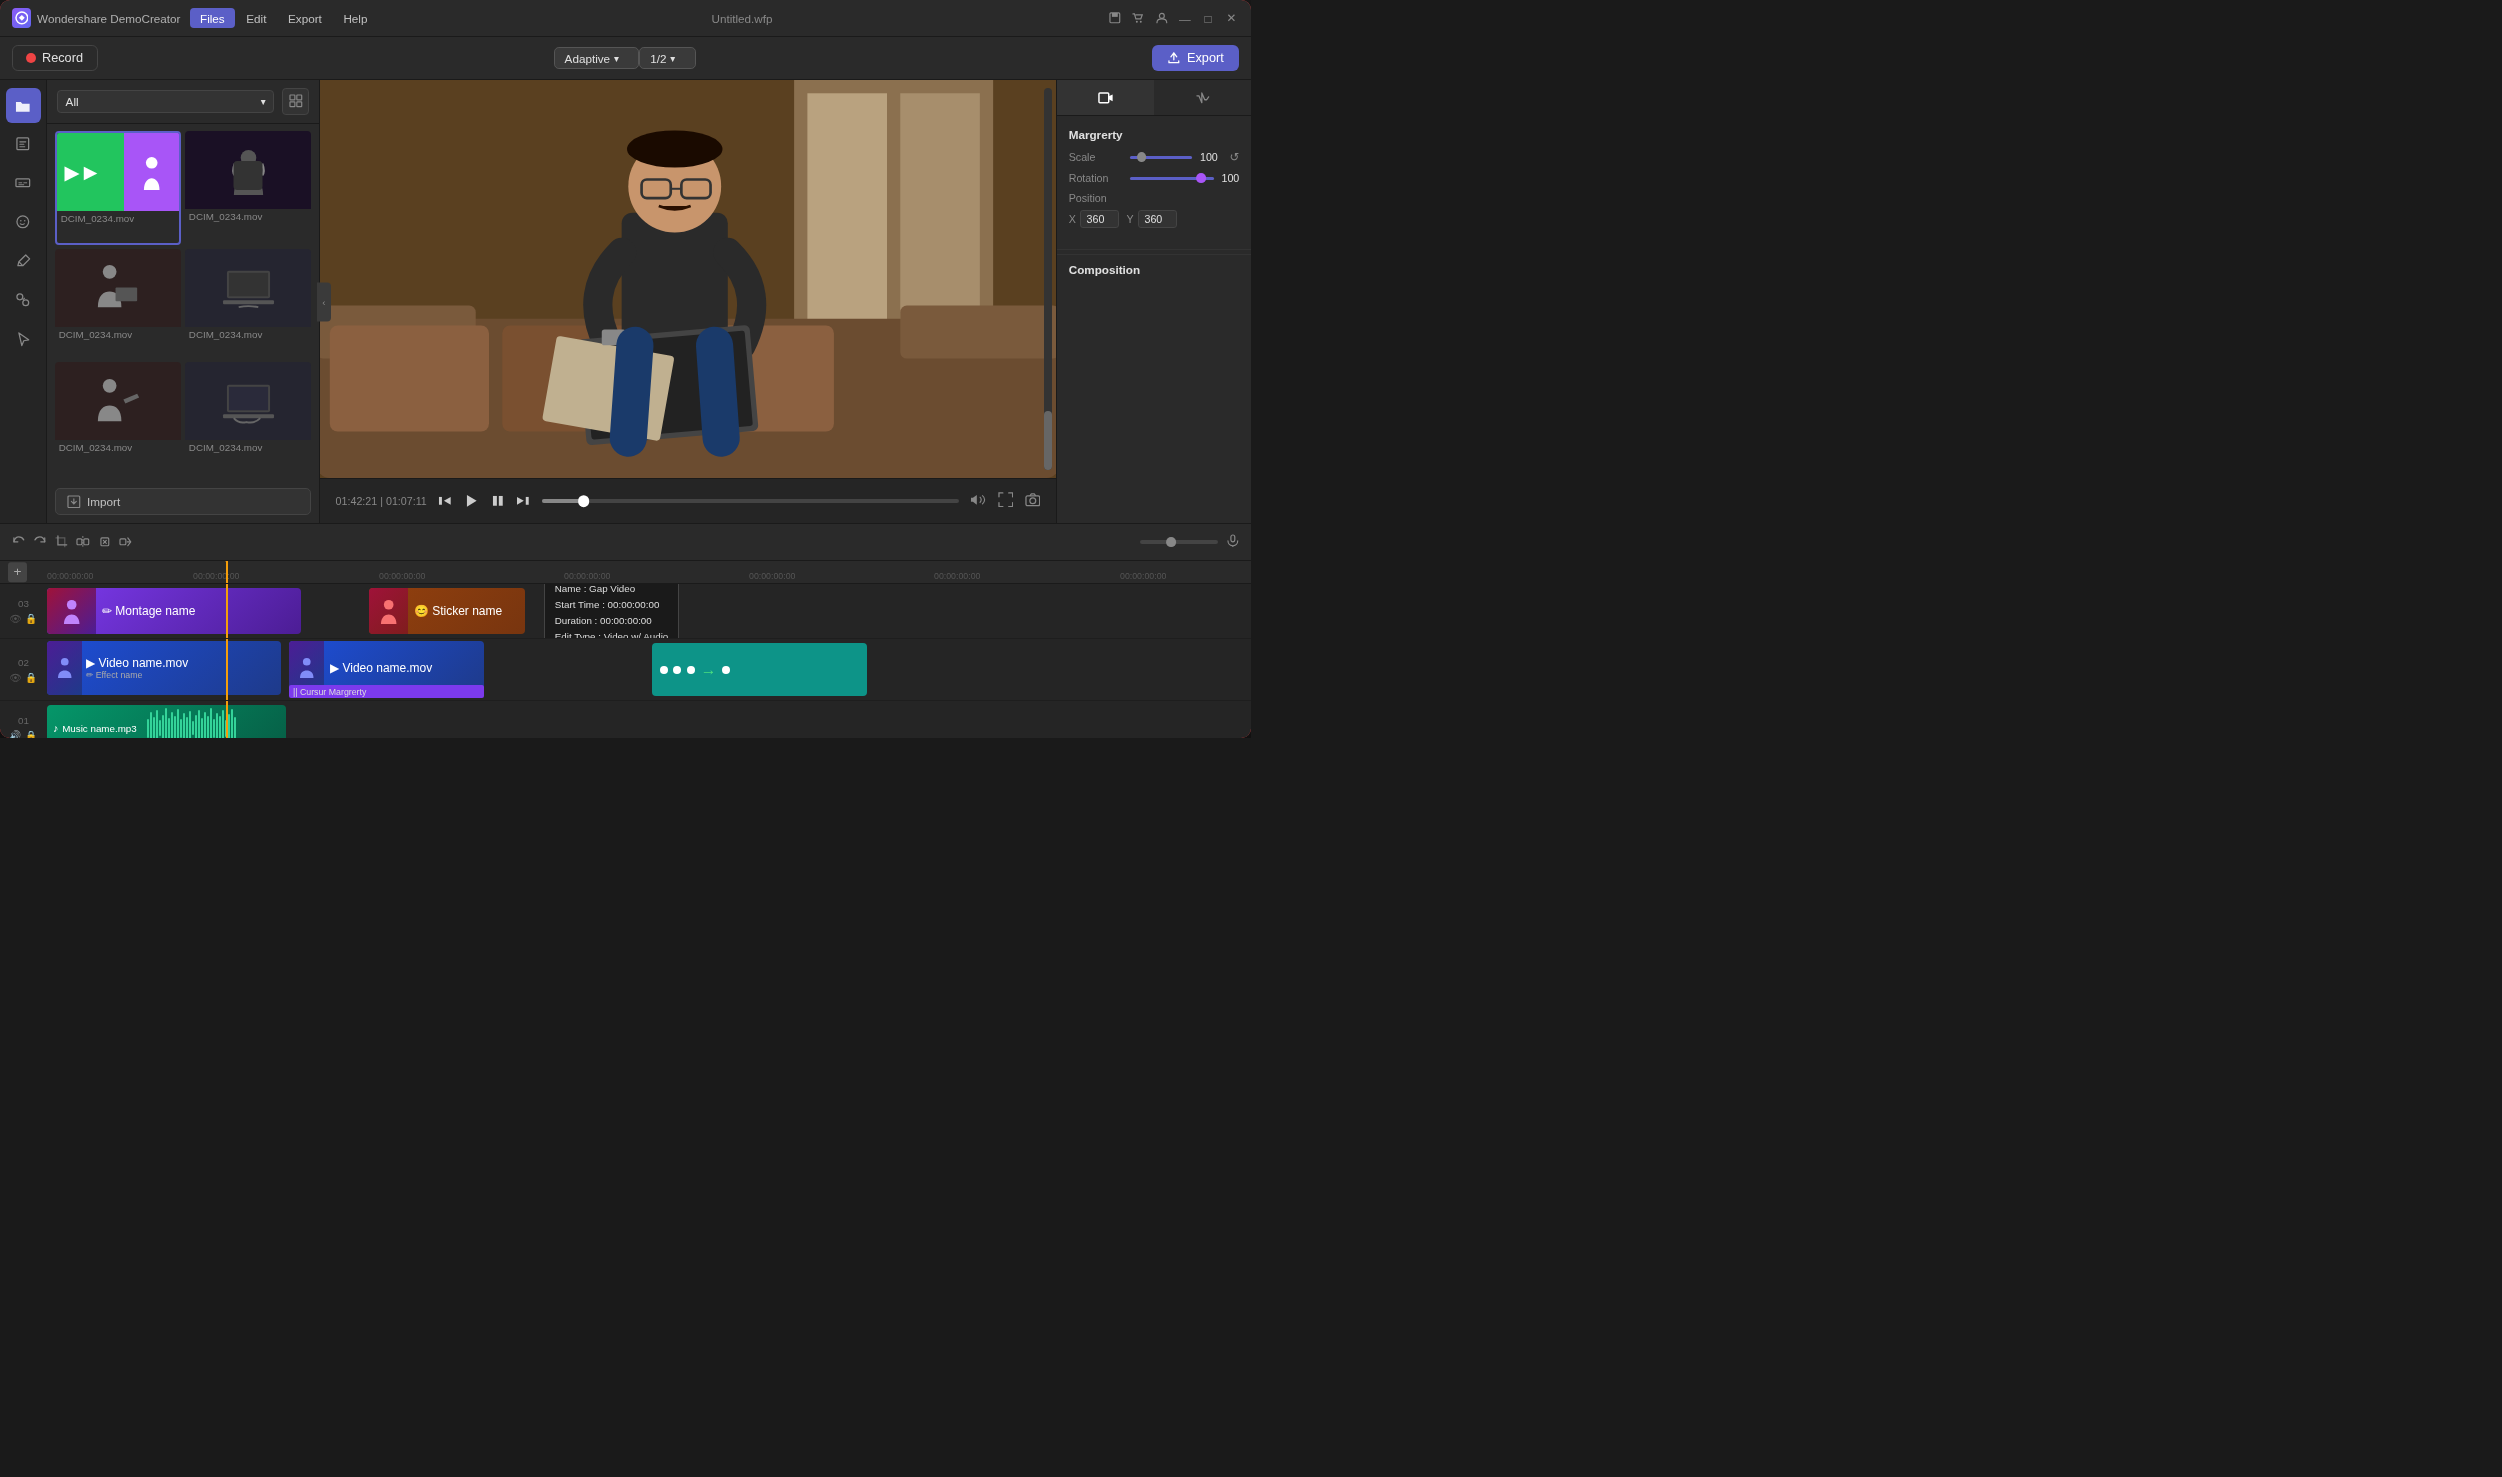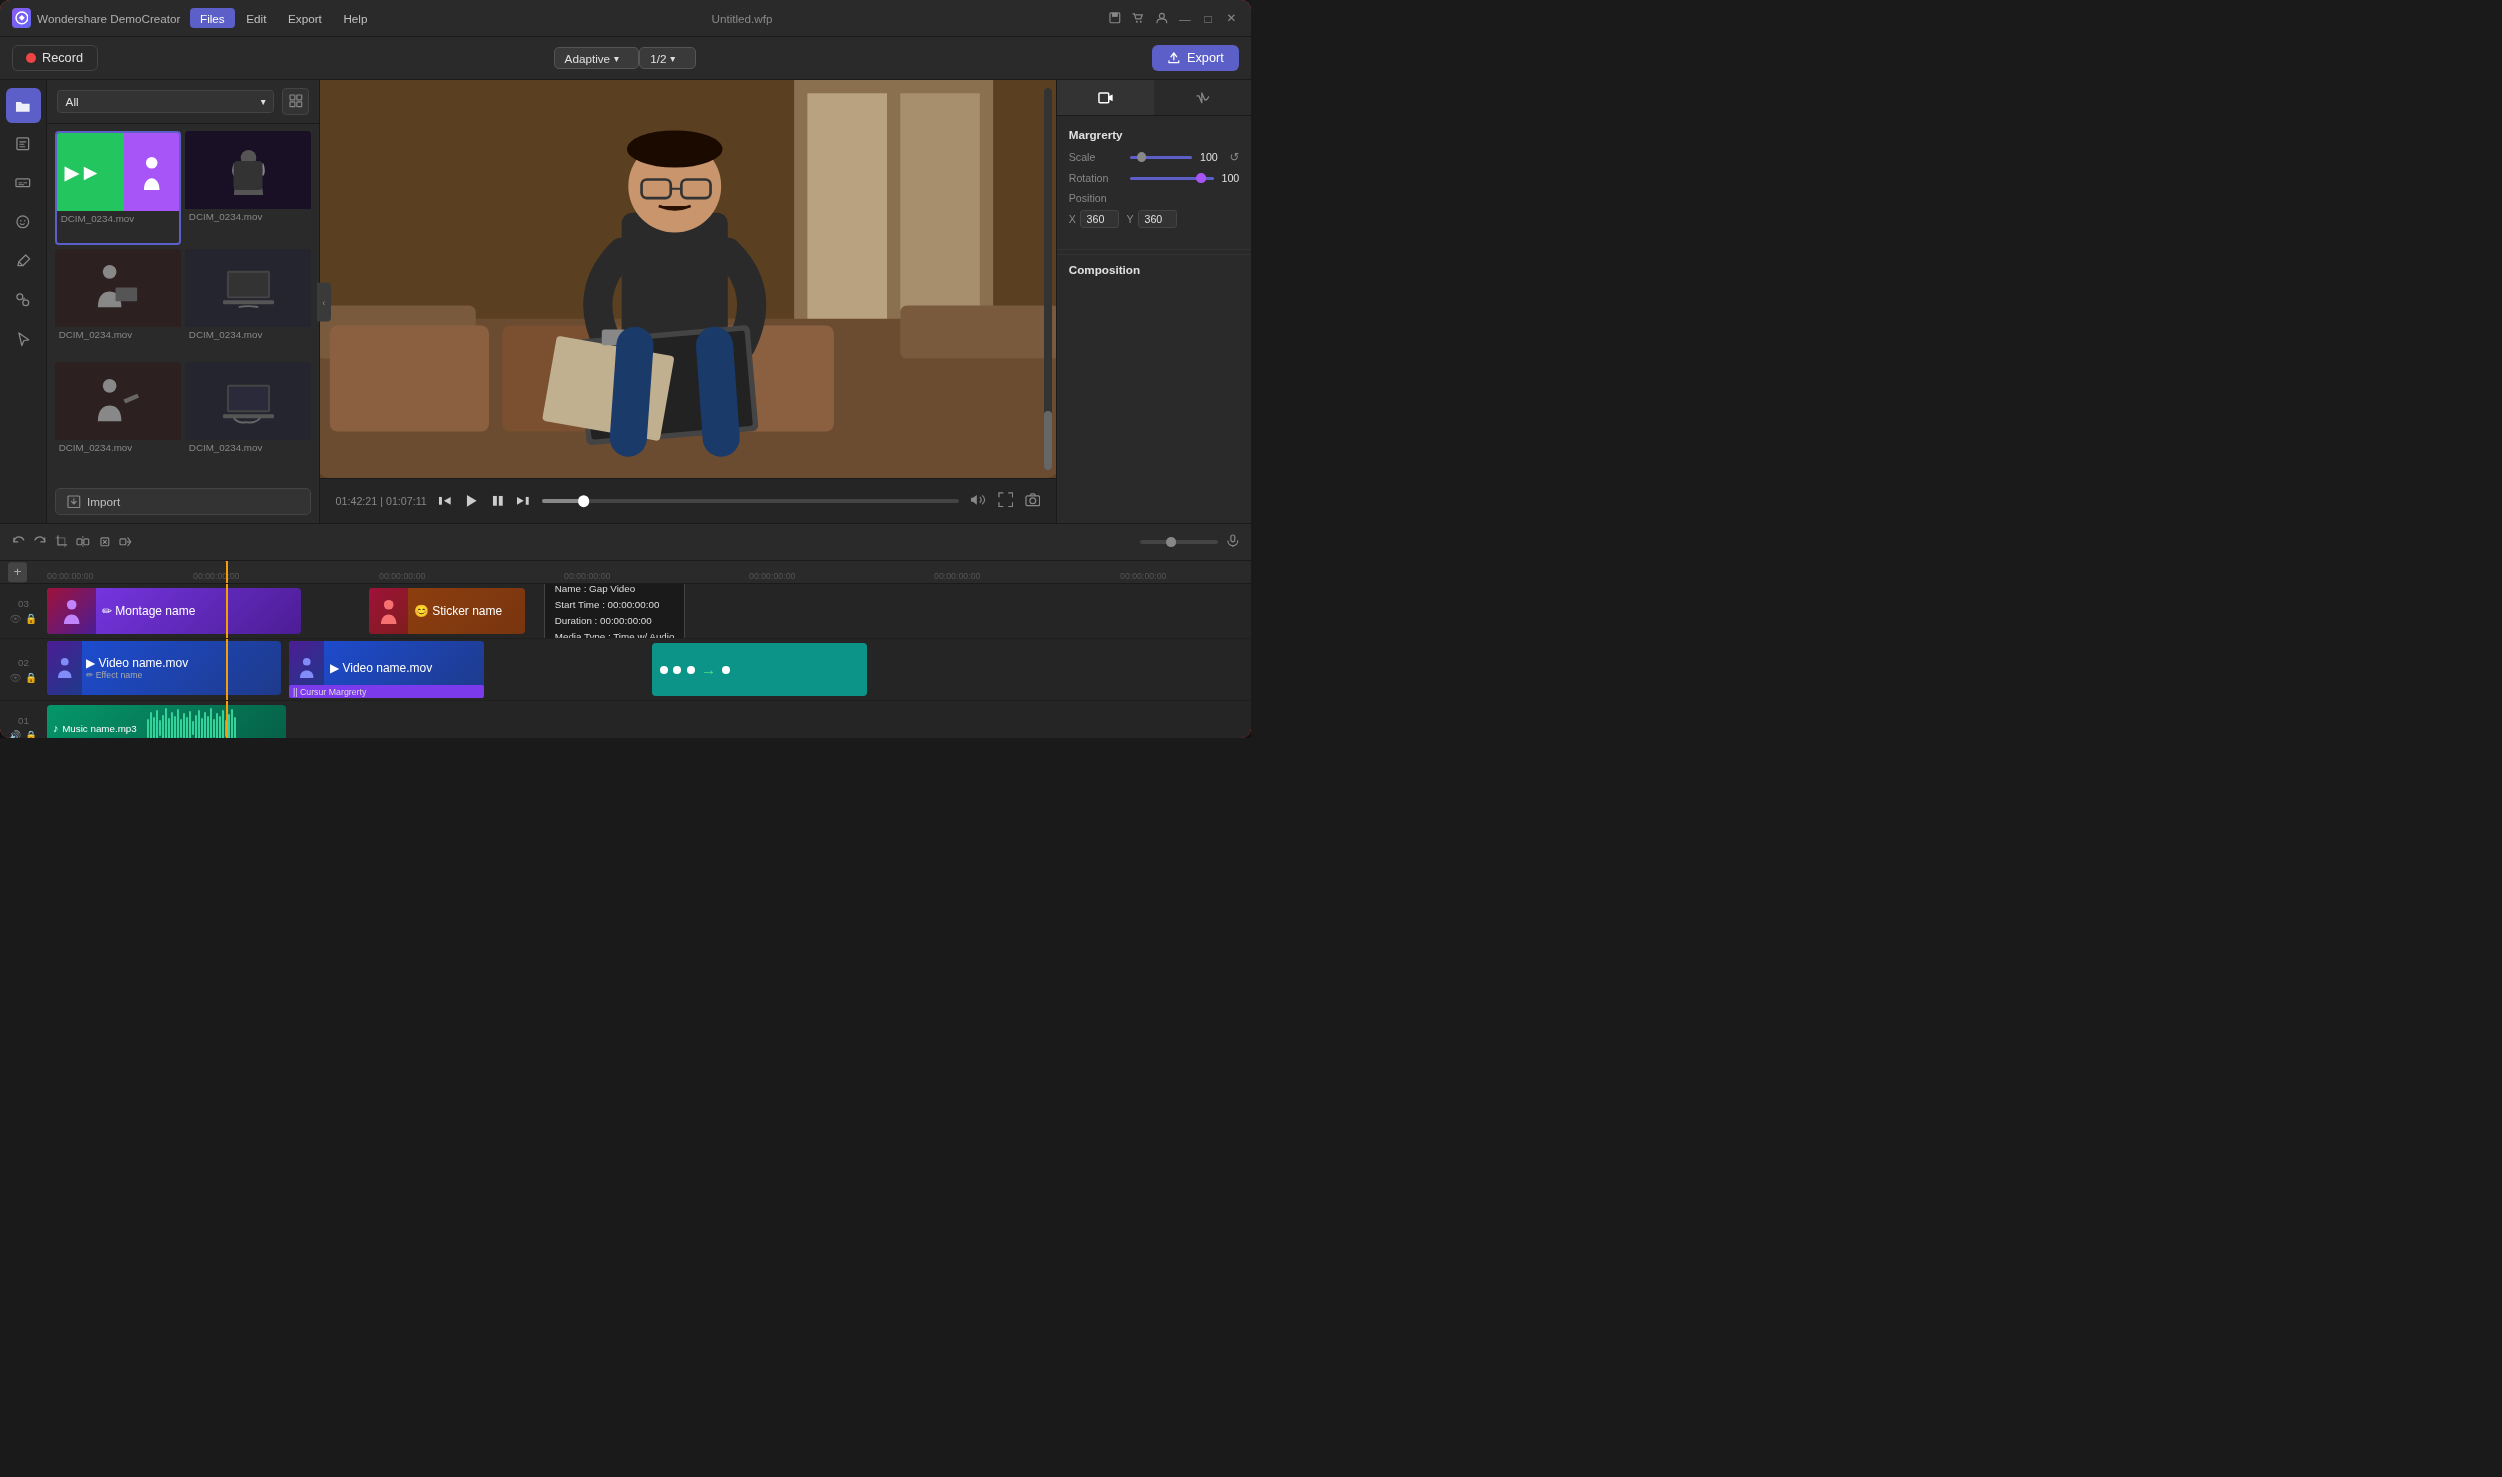--- a/index.html
+++ b/index.html
@@ -1313,21 +1313,21 @@
                   <path d="M4 28c0-7 4-10 8-10s8 3 8 10"></path>
                 </svg>
               </div>
               <span class="clip-label">😊 Sticker name</span>
             </div>
 
             <div class="tooltip">
               <div>Name : Gap Video</div>
               <div>Start Time : 00:00:00:00</div>
               <div>Duration : 00:00:00:00</div>
-              <div>Media Type : Time w/ Audio</div>
+              <div>Edit Type : Video w/ Audio</div>
             </div>
 
             <div style="position:absolute;top:0;bottom:0;left:179px;width:2px;background:#f59e0b;pointer-events:none"></div>
           </div>
         </div>
 
         <div class="track-row" style="height:62px">
           <div class="track-label">
             <span>02</span>
             <div class="track-controls">

